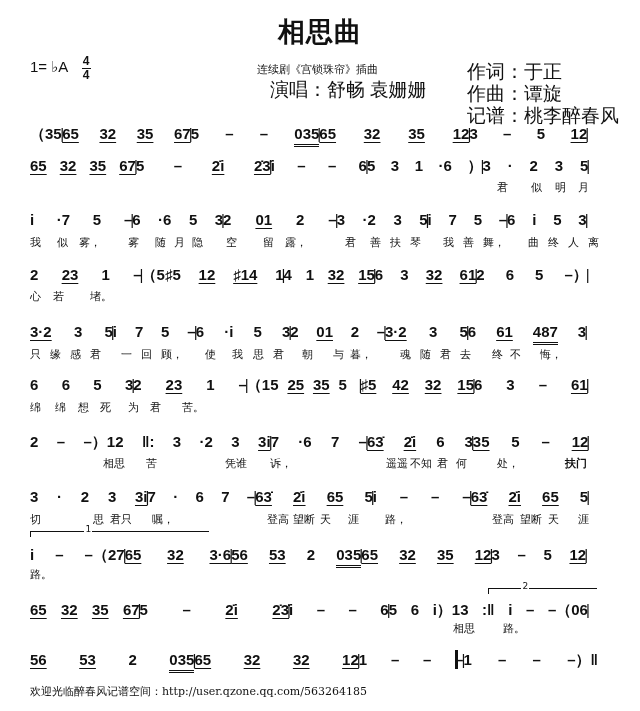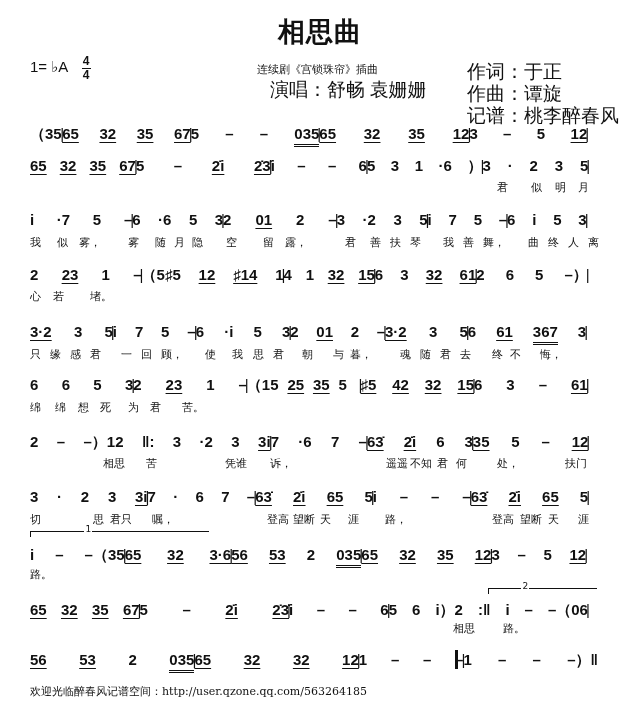--- a/index.html
+++ b/index.html
@@ -228,21 +228,21 @@
       <span class="cell" style="left: 383px; font-weight: normal;">|</span>
       <span class="cell" style="left: 385px; width: 82.8333px; display: flex; justify-content: space-between;">
         <span class="ul">3·2</span>
         <span>3</span>
         <span>5</span>
       </span>
       <span class="cell" style="left: 465.833px; font-weight: normal;">|</span>
       <span class="cell" style="left: 467.833px; width: 118.333px; display: flex; justify-content: space-between;">
         <span>6</span>
         <span class="ul">61</span>
-        <span class="dul">367</span>
+        <span class="dul">487</span>
         <span>3</span>
       </span>
       <span class="cell" style="left: 584.167px; font-weight: normal;">|</span>
     </div>
     <div class="abs row" style="top: 375px;">
       <span class="cell" style="left: 30px; width: 103.273px; display: flex; justify-content: space-between;">
         <span>6</span>
         <span>6</span>
         <span>5</span>
         <span>3</span>
@@ -347,21 +347,21 @@
         <span class="ul">2̇i</span>
         <span class="ul">65</span>
         <span>5</span>
       </span>
       <span class="cell" style="left: 586.207px; font-weight: normal;">|</span>
     </div>
     <div class="abs row" style="top: 545px;">
       <span class="cell" style="left: 30px; width: 94.6667px; display: flex; justify-content: space-between;">
         <span>i</span>
         <span>–</span>
-        <span>–（35</span>
+        <span>–（27</span>
       </span>
       <span class="cell" style="left: 122.667px; font-weight: normal;">|</span>
       <span class="cell" style="left: 124.667px; width: 106.5px; display: flex; justify-content: space-between;">
         <span class="ul">65</span>
         <span class="ul">32</span>
         <span class="ul">3·6</span>
       </span>
       <span class="cell" style="left: 229.167px; font-weight: normal;">|</span>
       <span class="cell" style="left: 231.167px; width: 130.167px; display: flex; justify-content: space-between;">
         <span class="ul">56</span>
@@ -403,21 +403,21 @@
       <span class="cell" style="left: 289.088px; width: 99.6491px; display: flex; justify-content: space-between;">
         <span>i</span>
         <span>–</span>
         <span>–</span>
         <span>6</span>
       </span>
       <span class="cell" style="left: 386.737px; font-weight: normal;">|</span>
       <span class="cell" style="left: 388.737px; width: 199.298px; display: flex; justify-content: space-between;">
         <span>5</span>
         <span>6</span>
-        <span>i）2</span>
+        <span>i）13</span>
         <span>:‖</span>
         <span>i</span>
         <span>–</span>
         <span>–（06</span>
       </span>
       <span class="cell" style="left: 586.035px; font-weight: normal;">|</span>
     </div>
     <div class="abs row" style="top: 650px;">
       <span class="cell" style="left: 30px; width: 164.421px; display: flex; justify-content: space-between;">
         <span class="ul">56</span>
@@ -516,21 +516,21 @@
     <div class="abs lyr" style="top: 457px;">
       <span class="w" style="left: 103px;">相思</span>
       <span class="w" style="left: 146px;">苦</span>
       <span class="w" style="left: 225px;">凭谁</span>
       <span class="w" style="left: 270px;">诉，</span>
       <span class="w" style="left: 386px;">遥遥</span>
       <span class="w" style="left: 410px;">不知</span>
       <span class="w" style="left: 437px;">君</span>
       <span class="w" style="left: 456px;">何</span>
       <span class="w" style="left: 497px;">处，</span>
-      <span class="w" style="left: 565px;">扶门</span>
+      <span class="w" style="left: 565px; font-weight: bold;">扶门</span>
     </div>
     <div class="abs lyr" style="top: 513px;">
       <span class="w" style="left: 30px;">切</span>
       <span class="w" style="left: 93px;">思</span>
       <span class="w" style="left: 110px;">君只</span>
       <span class="w" style="left: 152px;">嘱，</span>
       <span class="w" style="left: 267px;">登高</span>
       <span class="w" style="left: 293px;">望断</span>
       <span class="w" style="left: 320px;">天</span>
       <span class="w" style="left: 348px;">涯</span>

